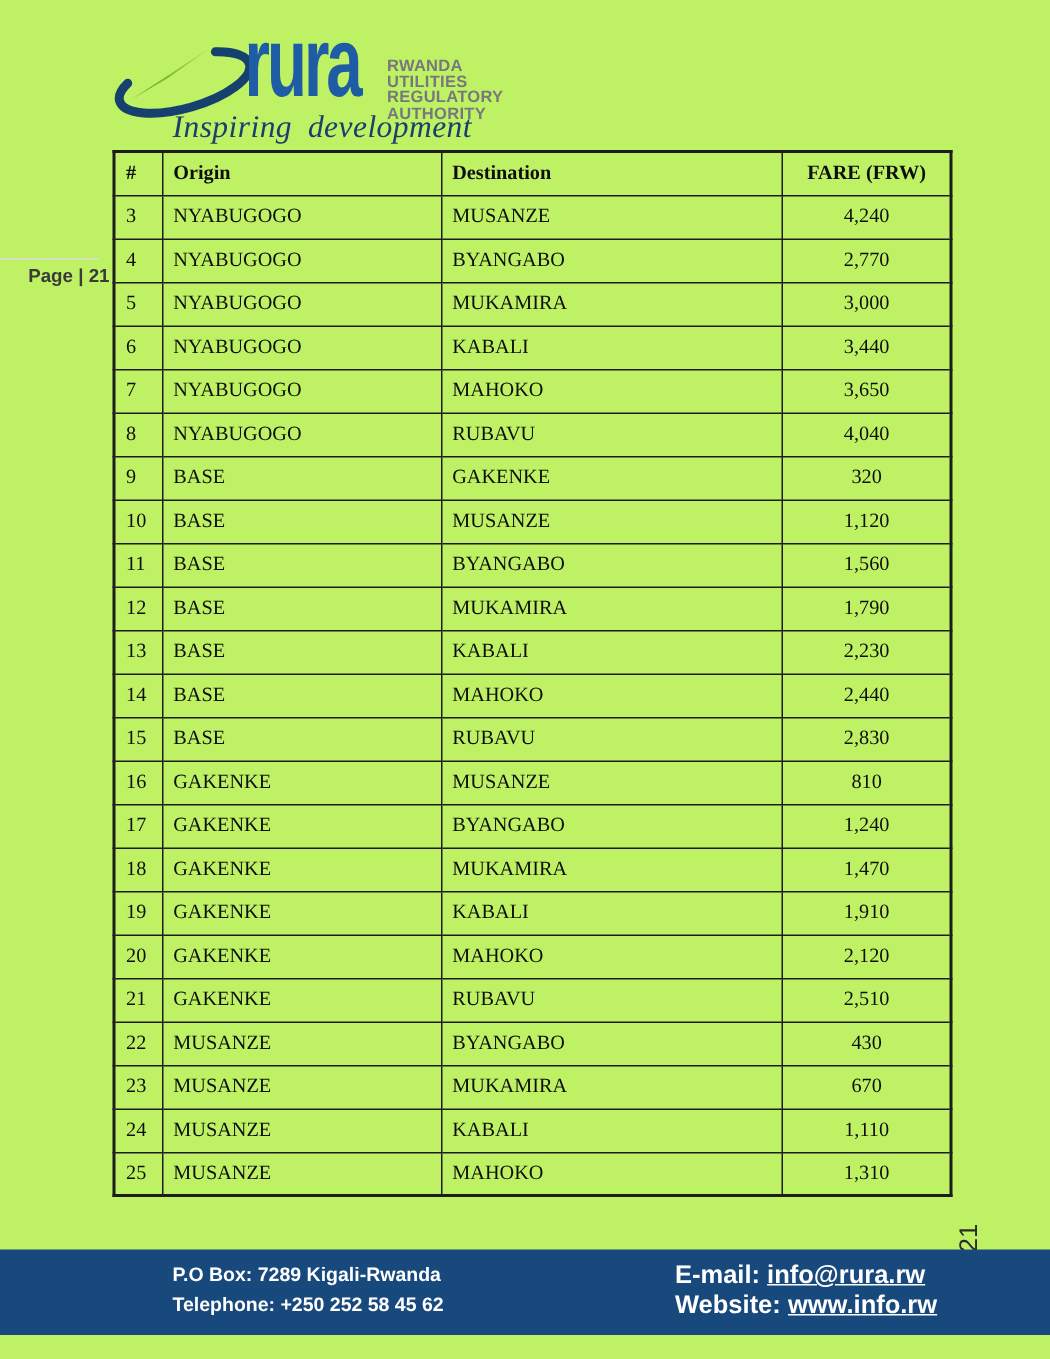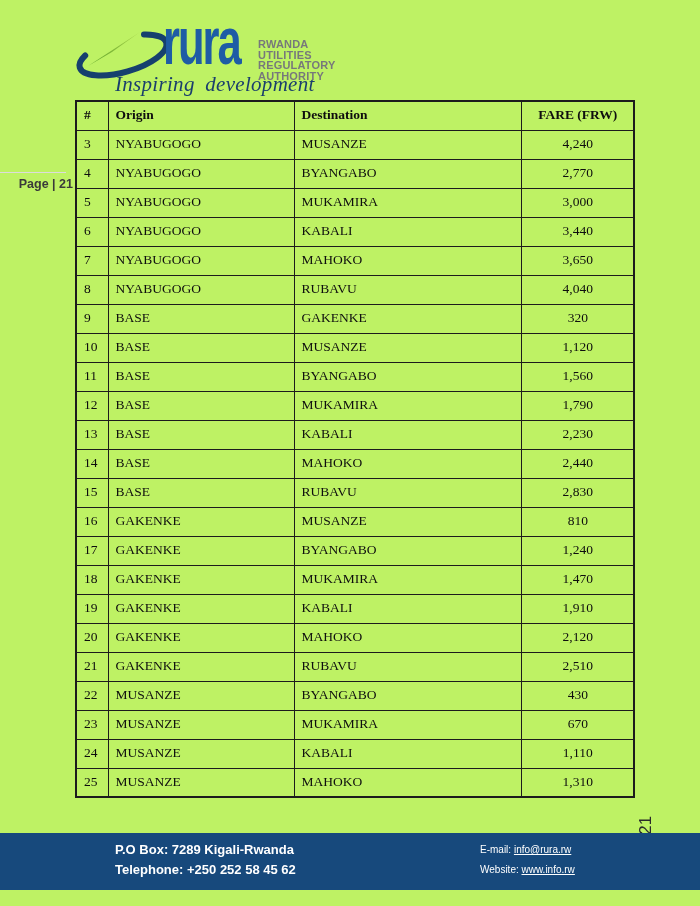--- a/index.html
+++ b/index.html
@@ -68,21 +68,21 @@
   .side-small { font-size: 9.5px; color: #6b6b6b; margin-right: 1px; }
   .side-big { font-size: 17px; color: #2b2b2b; }
 
   
   .footer-bar {
     position: absolute; left: 0; top: 833px; width: 700px; height: 57px;
     background: #17497C;
     color: #ffffff;
   }
   .footer-left { position: absolute; left: 115px; top: 7px; font-size: 13px; font-weight: bold; line-height: 20px; }
-  .footer-right { position: absolute; left: 450px; top: 7px; font-size: 10px; font-weight: normal; line-height: 20px; margin-left: 30px; }
+  .footer-right { position: absolute; left: 450px; top: 7px; font-size: 17px; font-weight: bold; line-height: 20px; }
   .footer-line { white-space: nowrap; }
   .link-underline { text-decoration: underline; cursor: pointer; }
 </style>
 </head>
 <body>
 
 <div class="page">
 
   <svg class="logo-swoosh-svg" viewBox="0 0 100 52">
     <defs>

